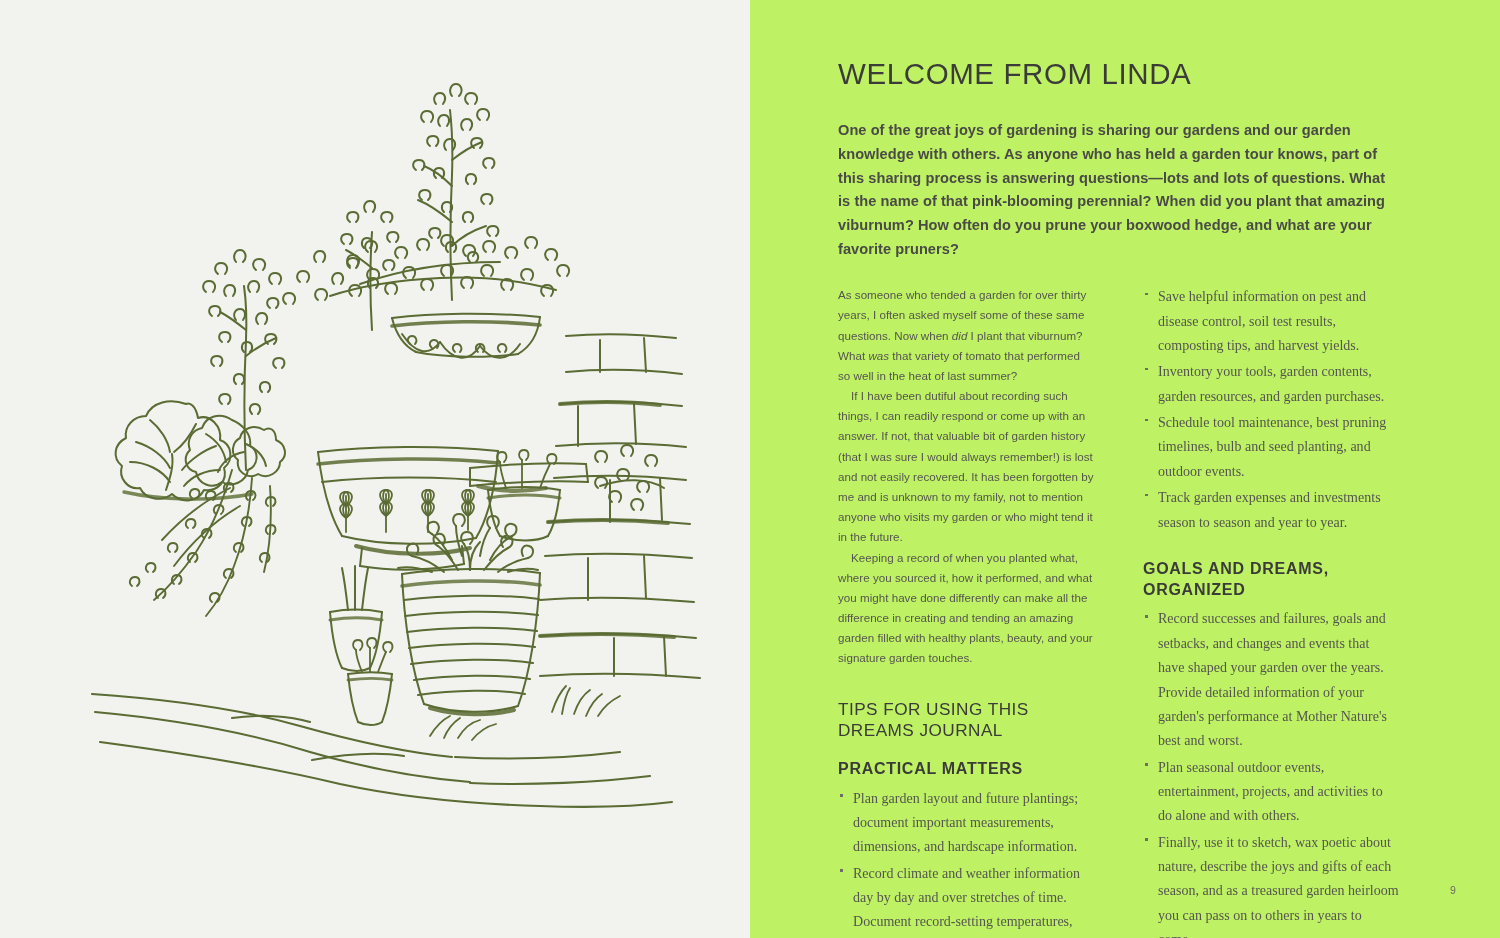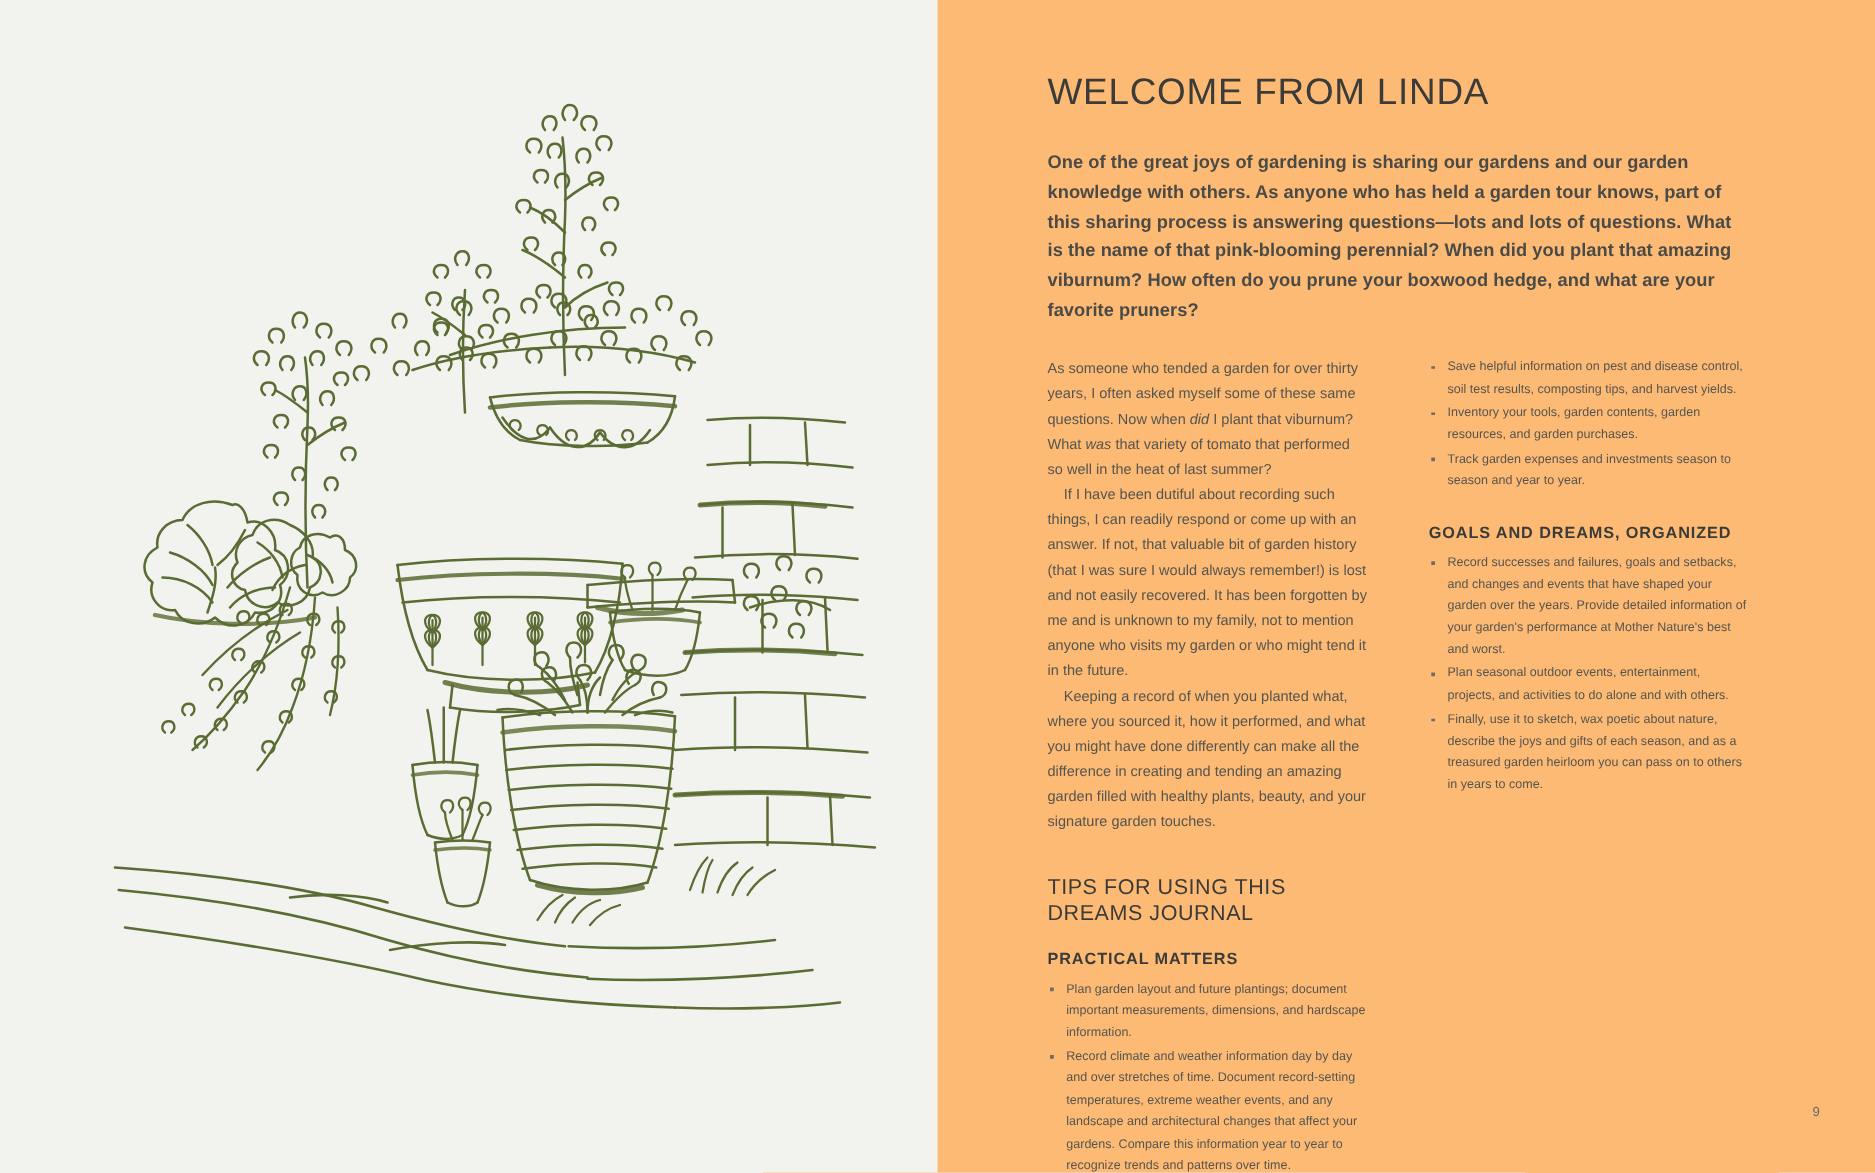--- a/index.html
+++ b/index.html
@@ -42,21 +42,21 @@
     width: 100%;
     height: 100%;
   }
 
   
   .page-right {
     position: relative;
     width: 750px;
     height: 938px;
     flex: 0 0 750px;
-    background: #fdba74;
+    background: #bef264;
   }
   .content {
     position: absolute;
     left: 88px;
     top: 58px;
     width: 572px;
   }
 
   .page-title {
     font-size: 29.5px;
@@ -100,44 +100,45 @@
   .sec-title {
     font-size: 17.2px;
     font-weight: 400;
     letter-spacing: 0.45px;
     color: #3b3b39;
     line-height: 1.26;
     margin: 30px 0 17px 0;
   }
 
   .sub-title {
-    font-size: 13px;
+    font-size: 16px;
     font-weight: bold;
     letter-spacing: 0.72px;
     color: #3b3b39;
     margin: 12px 0 7px 0;
     line-height: 1.3;
   }
   .sub-title.spaced {
     margin-top: 24px;
   }
 
   ul.bullets {
     list-style: none;
     margin: 0;
     padding: 0;
   }
   ul.bullets li {
     position: relative;
     padding-left: 15px;
-    font-size: 10px;
+    font-size: 14px;
     line-height: 1.74;
     color: #55554f;
     margin-bottom: 2px;
     letter-spacing: 0.02px;
+    font-family: Liberation Serif, serif;
   }
   ul.bullets li .bullet-dot {
     position: absolute;
     left: 2px;
     top: 7.5px;
     width: 2.6px;
     height: 2.6px;
     background: #6e6e66;
   }
 
@@ -581,20 +582,24 @@
             <li>
               <span class="bullet-dot"></span>
               <span>Save helpful information on pest and disease control, soil test results, composting tips, and harvest yields.</span>
             </li>
             <li>
               <span class="bullet-dot"></span>
               <span>Inventory your tools, garden contents, garden resources, and garden purchases.</span>
             </li>
             <li>
               <span class="bullet-dot"></span>
+              <span>Schedule tool maintenance, best pruning timelines, bulb and seed planting, and outdoor events.</span>
+            </li>
+            <li>
+              <span class="bullet-dot"></span>
               <span>Track garden expenses and investments season to season and year to year.</span>
             </li>
           </ul>
 
           <h3 class="sub-title spaced">GOALS AND DREAMS, ORGANIZED</h3>
 
           <ul class="bullets">
             <li>
               <span class="bullet-dot"></span>
               <span>Record successes and failures, goals and setbacks, and changes and events that have shaped your garden over the years. Provide detailed information of your garden's performance at Mother Nature's best and worst.</span>

